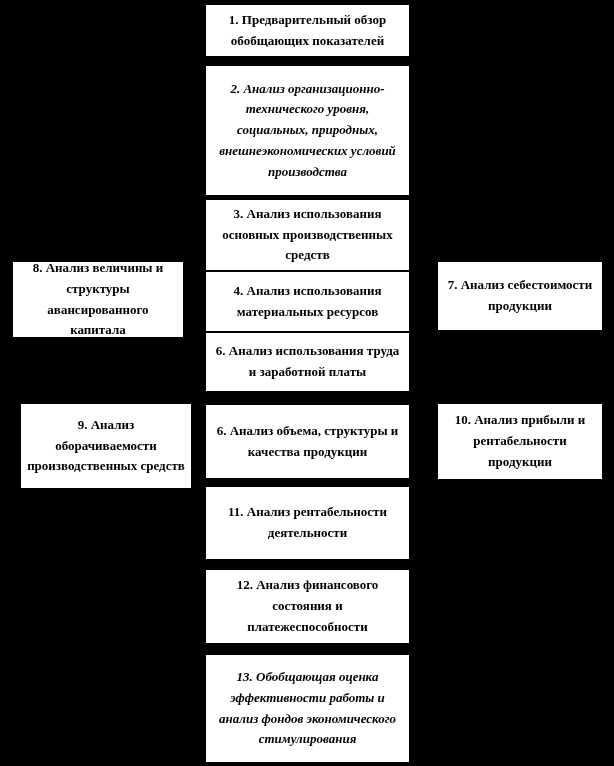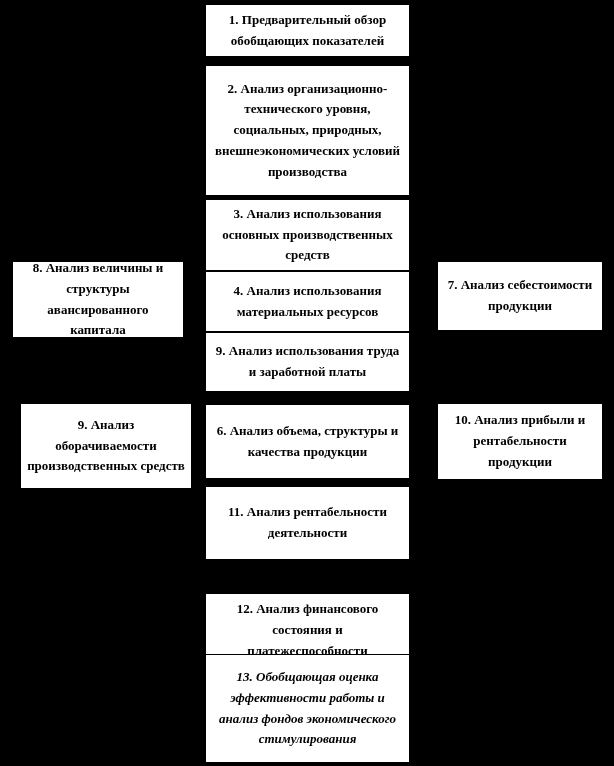--- a/index.html
+++ b/index.html
@@ -34,27 +34,27 @@
     width: 100%;
   }
   
   .c  { left: 205px; width: 205px; }
   
   .l  { left: 12px;  width: 172px; }
   
   .r  { left: 437px; width: 166px; }
 
   #b1  { top: 4px;   height: 53px;  }
-  #b2  { top: 65px;  height: 131px; }
+  #b2  { top: 65px;  height: 131px; font-style: italic; }
   #b3  { top: 199px; height: 72px; font-family: Liberation Serif, serif;  }
   #b4  { top: 271px; height: 61px; align-items: center;  }
   #b5  { top: 332px; height: 60px;  }
   #b6  { top: 404px; height: 75px;  }
   #b11 { top: 486px; height: 74px;  }
-  #b12 { top: 593px; height: 75px;  }
+  #b12 { top: 569px; height: 75px;  }
   #b13 { top: 654px; height: 109px; font-style: italic; }
   #b8  { top: 261px; height: 77px;  }
   #b9  { top: 403px; height: 86px; margin-left: 8px;  }
   #b7  { top: 261px; height: 70px;  }
   #b10 { top: 403px; height: 77px;  }
 </style>
 </head>
 <body>
 
 <div id="stage">
@@ -69,21 +69,21 @@
 
   <div id="b3" class="box c">
     <span class="txt">3. Анализ использования основных производственных средств</span>
   </div>
 
   <div id="b4" class="box c">
     <span class="txt">4. Анализ использования материальных  ресурсов</span>
   </div>
 
   <div id="b5" class="box c">
-    <span class="txt">9. Анализ использования труда и заработной платы</span>
+    <span class="txt">6. Анализ использования труда и заработной платы</span>
   </div>
 
   <div id="b8" class="box l">
     <span class="txt">8. Анализ величины и структуры авансированного капитала</span>
   </div>
 
   <div id="b7" class="box r">
     <span class="txt">7. Анализ себестоимости продукции</span>
   </div>
 

